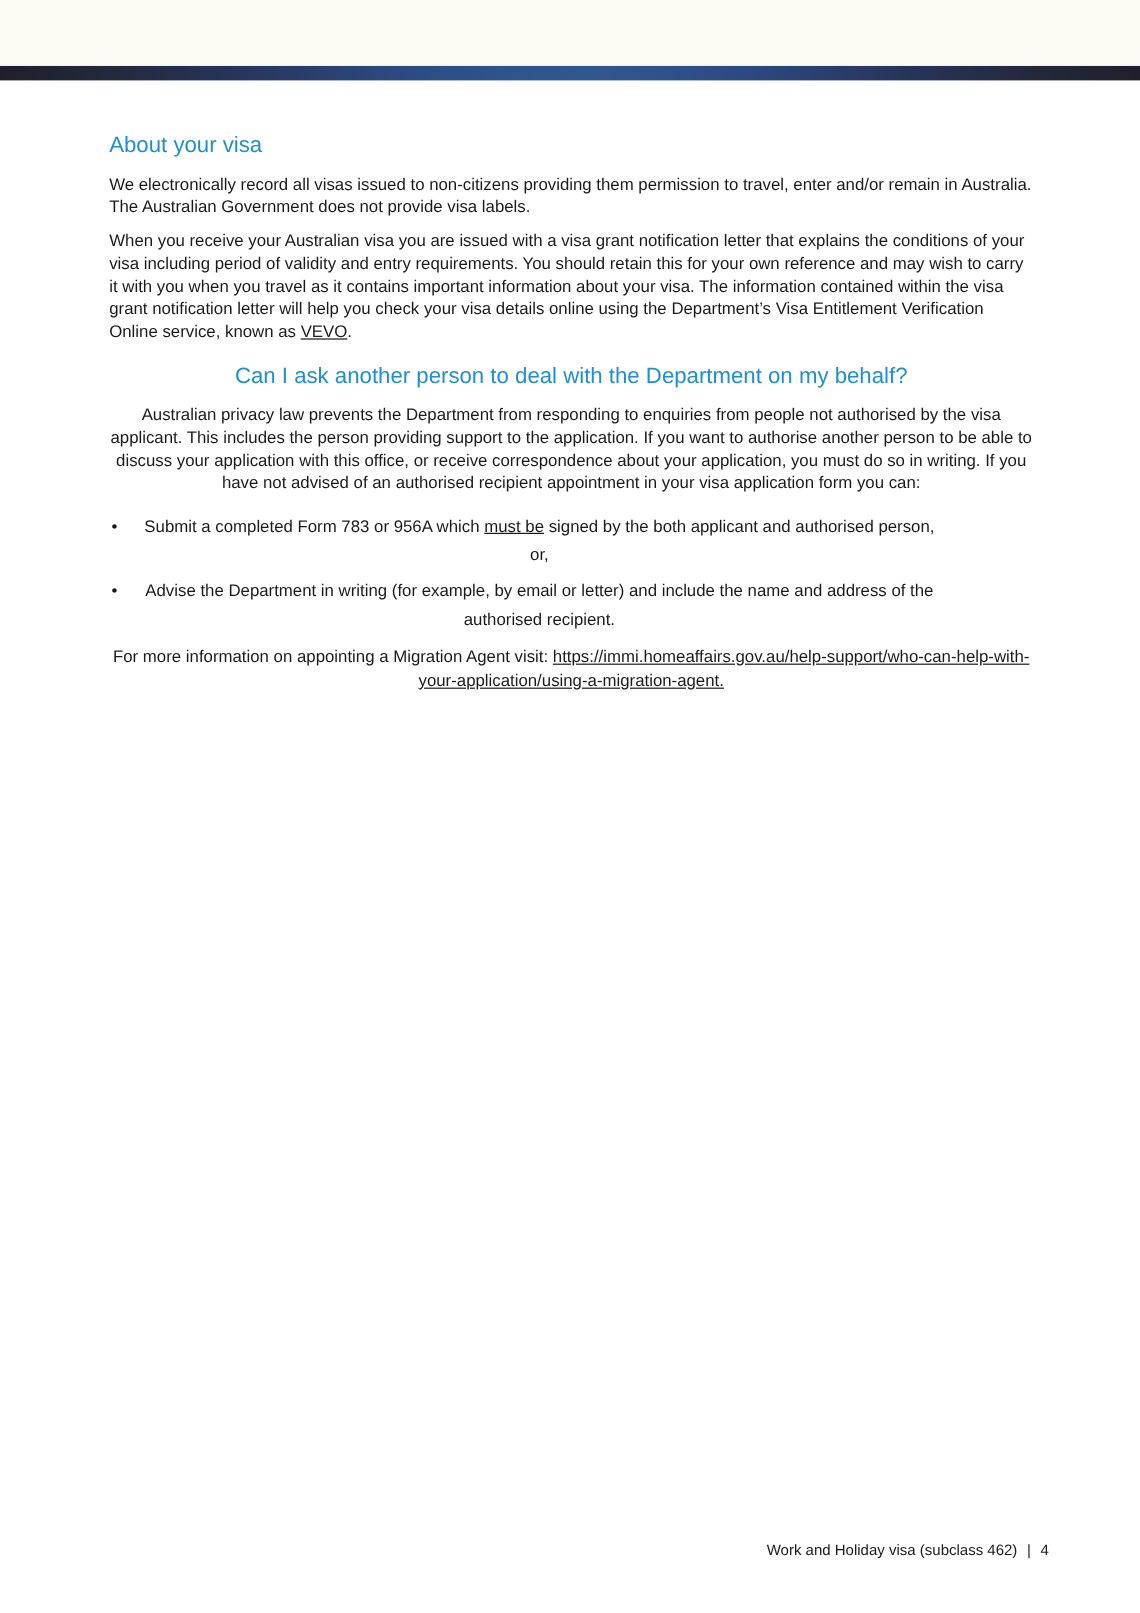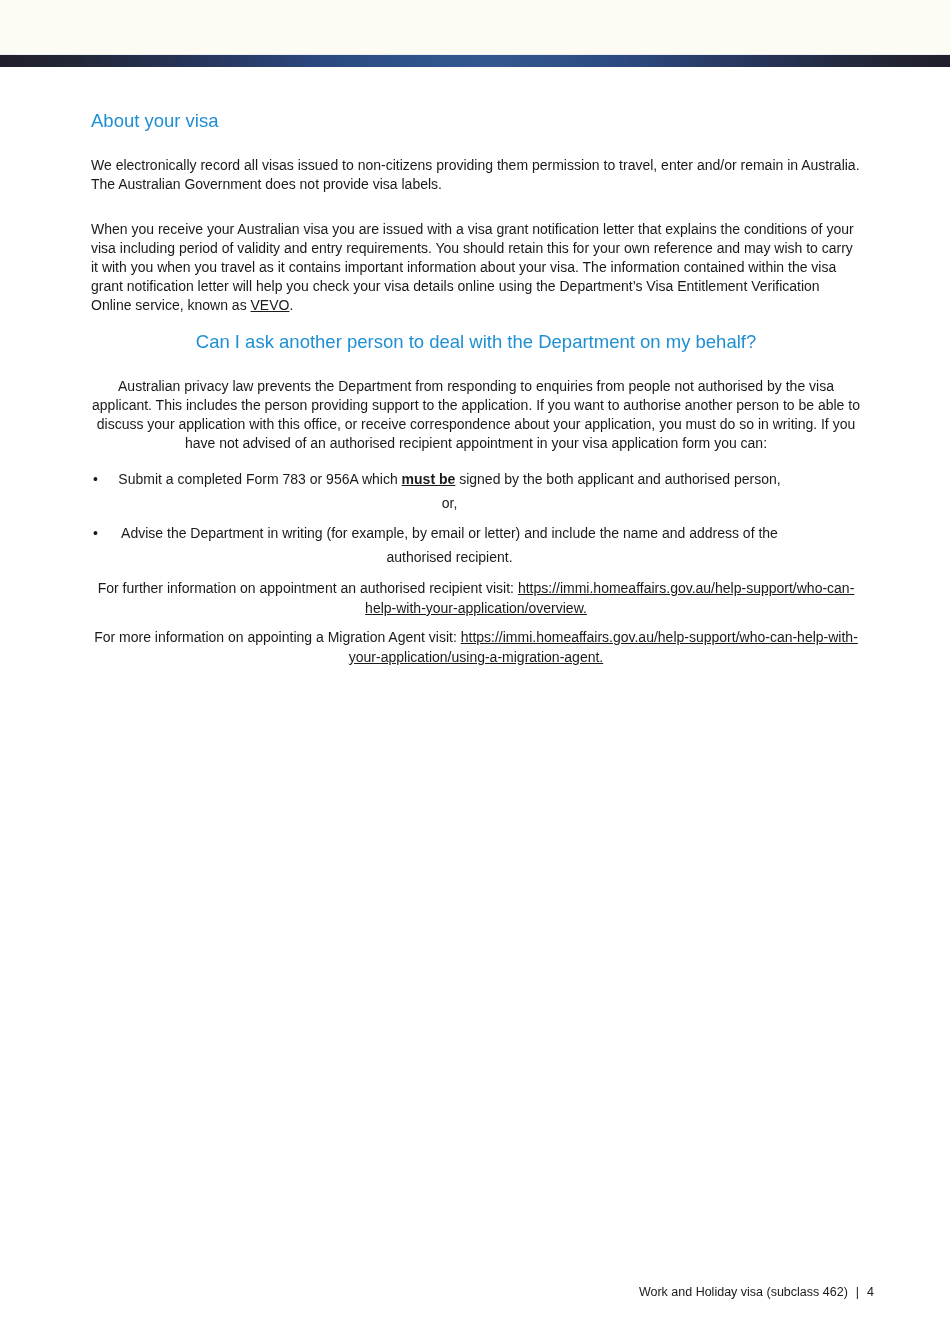--- a/index.html
+++ b/index.html
@@ -39,22 +39,22 @@
     font-size: 18.5px;
     line-height: 22px;
     font-weight: 400;
     color: #1e8fd2;
   }
   p.body-text {
     font-size: 14px;
     line-height: 19px;
     color: #1a1a1a;
   }
-  .gap-after-heading { margin-top: 24px; }
-  .gap-paragraph    { margin-top: 26px; }
+  .gap-after-heading { margin-top: 12px; }
+  .gap-paragraph    { margin-top: 9px; }
   .section-2        { margin-top: 16px; text-align: center; }
   ul.bullet-list {
     margin-top: 14px;
     list-style: none;
   }
   ul.bullet-list li {
     position: relative;
     padding-left: 27px;
     font-size: 14px;
     line-height: 24px;
@@ -72,21 +72,21 @@
     line-height: 20px;
   }
   a.doc-link {
     color: inherit;
     text-decoration: underline;
     cursor: pointer;
     word-break: normal;
     overflow-wrap: break-word;
   }
   .must-be {
-    font-weight: bold;
+    font-weight: normal;
     text-decoration: underline;
   }
   footer.page-footer {
     position: absolute;
     right: 76px;
     bottom: 45px;
     font-size: 12.5px;
     color: #1a1a1a;
     white-space: nowrap;
   }
@@ -112,21 +112,20 @@
 
     <section class="section-2">
       <h2 class="section-heading">Can I ask another person to deal with the Department on my behalf?</h2>
       <p class="body-text gap-after-heading">Australian privacy law prevents the Department from responding to enquiries from people not authorised by the visa applicant.  This includes the person providing support to the application.  If you want to authorise another person to be able to discuss your application with this office, or receive correspondence about your application, you must do so in writing. If you have not advised of an authorised recipient appointment in your visa application form you can:</p>
 
       <ul class="bullet-list">
         <li><span class="bullet-marker">•</span><span>Submit a completed Form 783 or 956A which </span><span class="must-be">must be</span><span> signed by the both applicant and authorised person, or,</span></li>
         <li><span class="bullet-marker">•</span><span>Advise the Department in writing (for example, by email or letter) and include the name and address of the authorised recipient.</span></li>
       </ul>
 
-      <p class="body-text link-paragraph"><span>For further information on appointment an authorised recipient visit: </span><a class="doc-link">https://immi.homeaffairs.gov.au/help-support/who-can-help-with-your-application/overview.</a></p>
 
       <p class="body-text link-paragraph"><span>For more information on appointing a Migration Agent visit: </span><a class="doc-link">https://immi.homeaffairs.gov.au/help-support/who-can-help-with-your-application/using-a-migration-agent.</a></p>
     </section>
 
   </main>
 
   <footer class="page-footer">
     <span>Work and Holiday visa (subclass 462)</span><span class="footer-separator">|</span><span>4</span>
   </footer>
 

